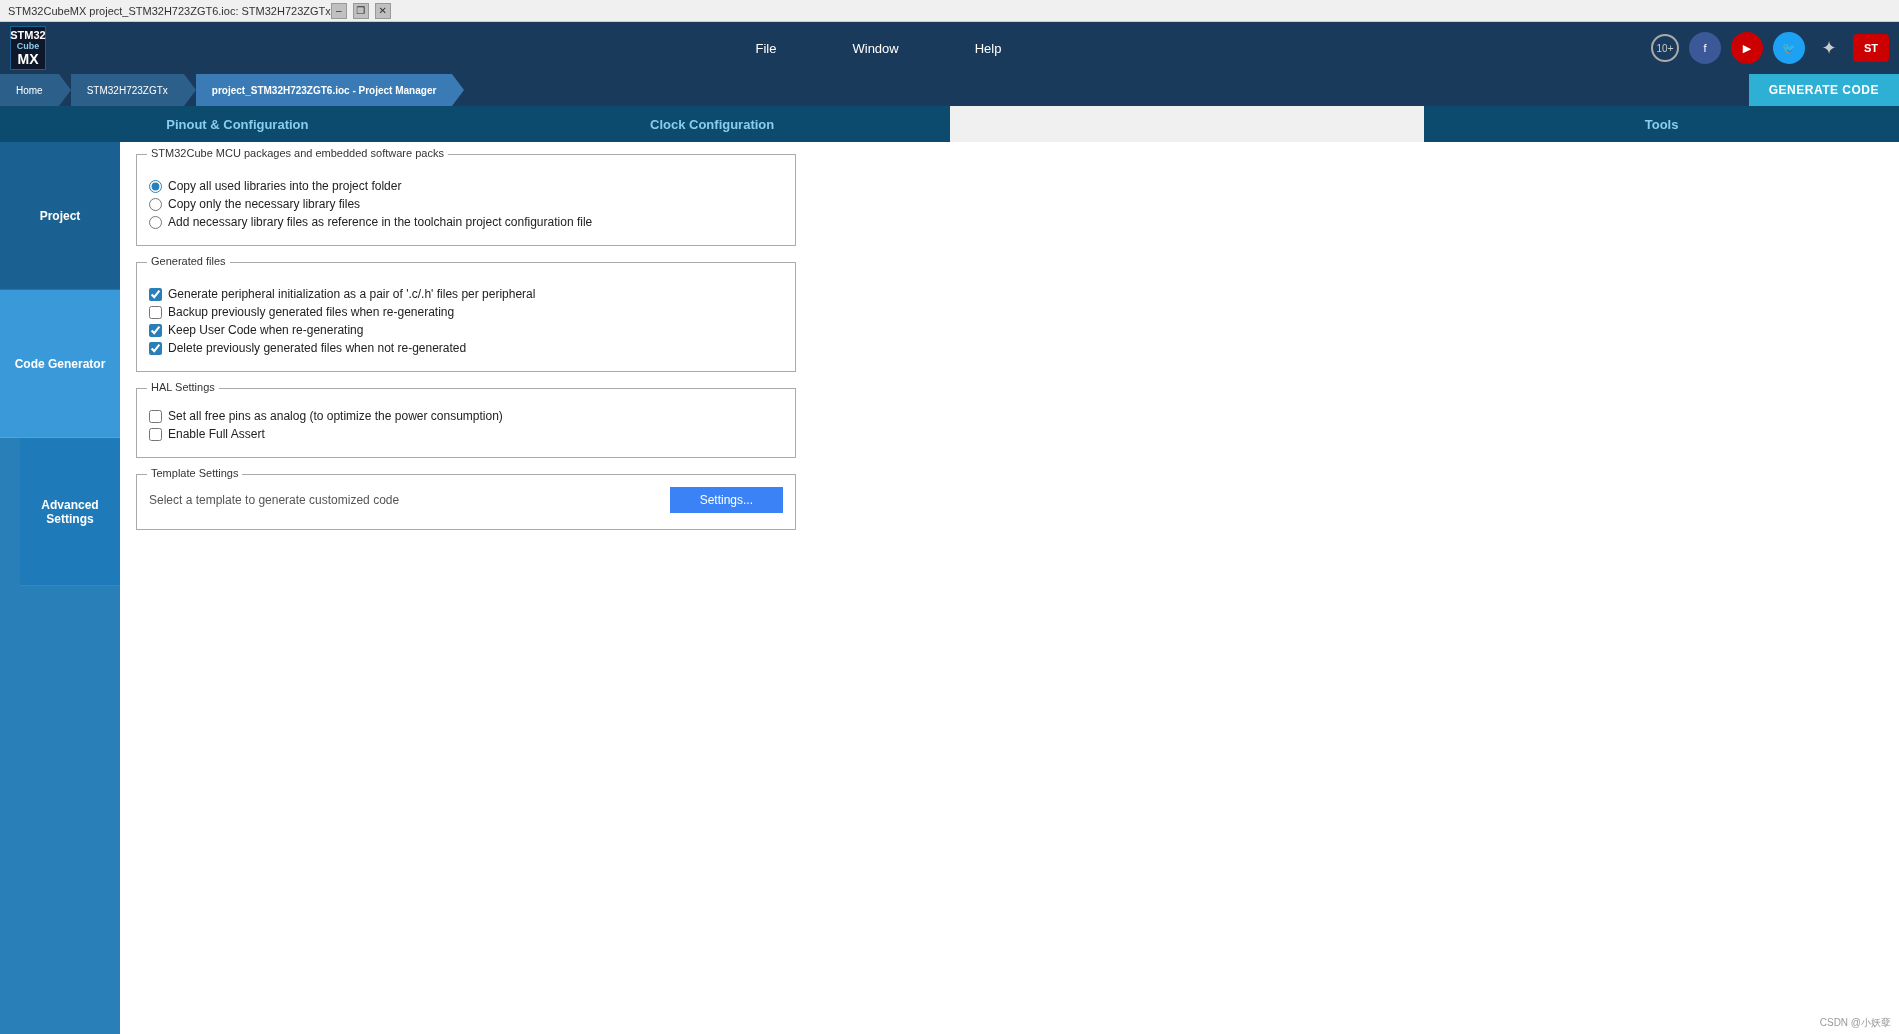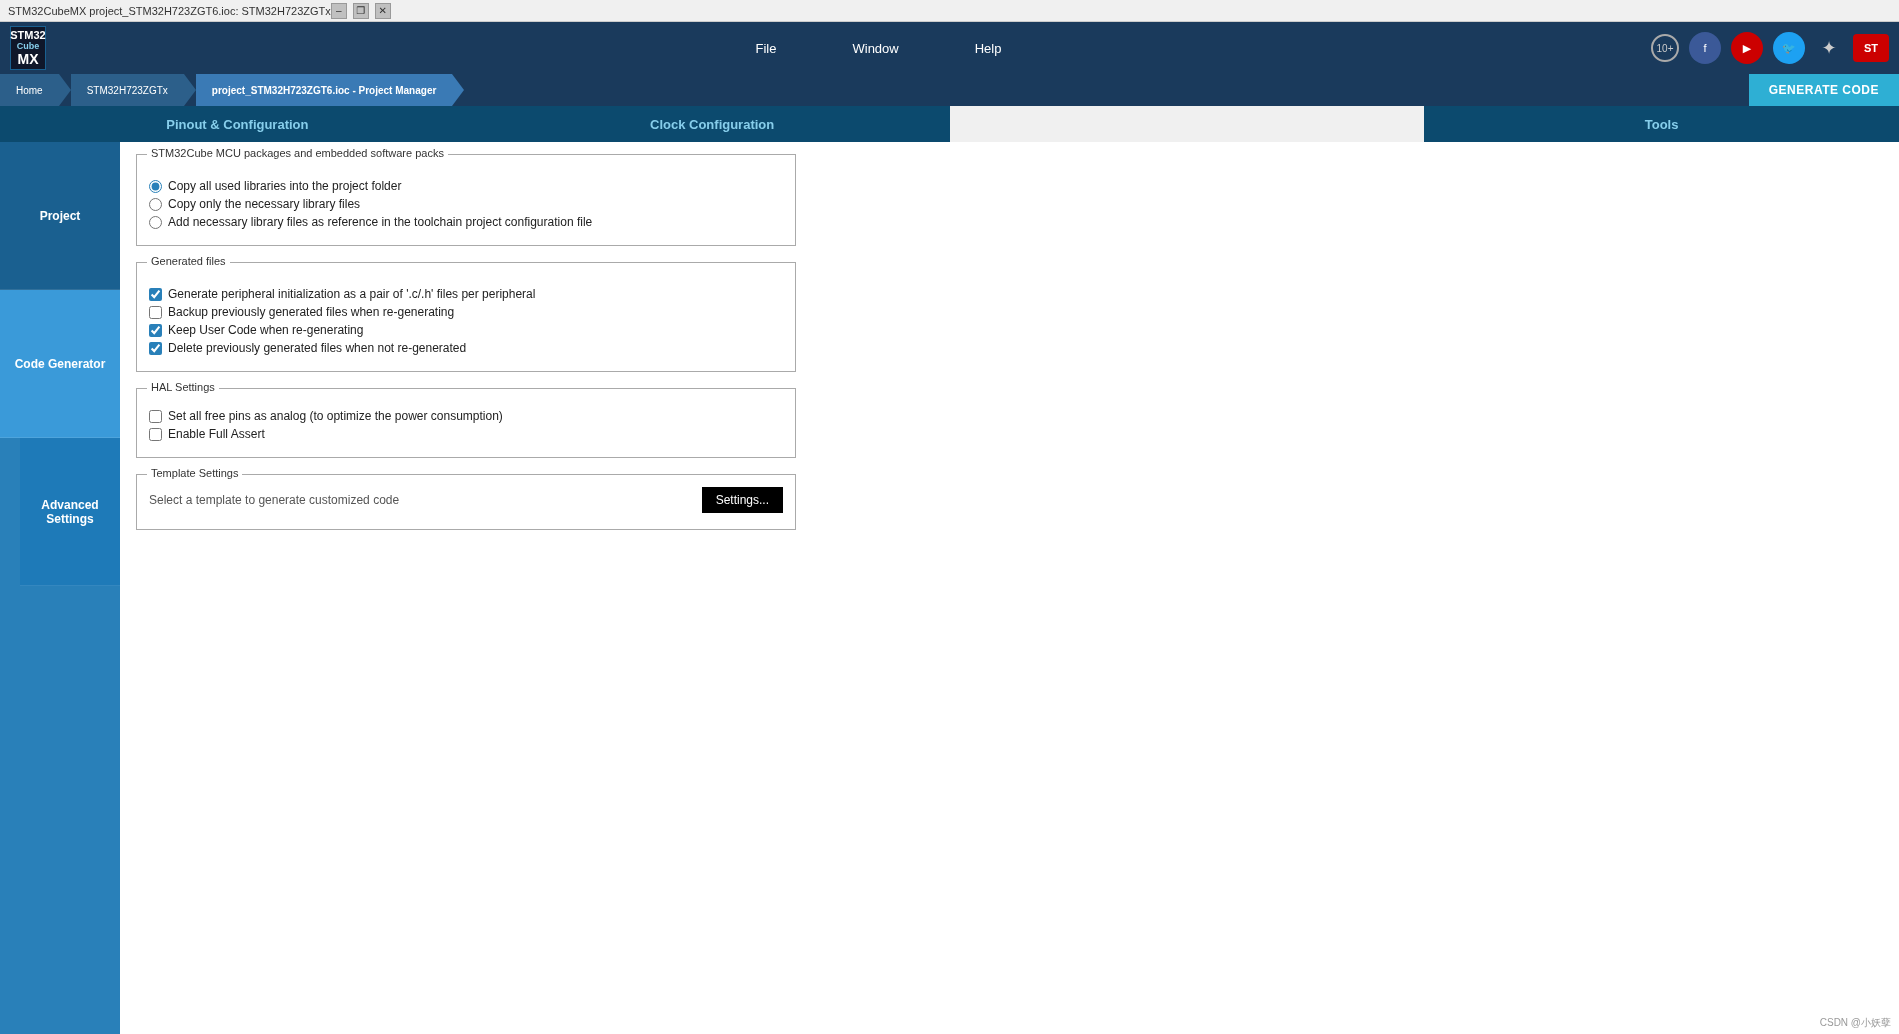--- a/index.html
+++ b/index.html
@@ -164,22 +164,22 @@
     }
     .radio-label, .checkbox-label {
       display: flex; align-items: center; gap: 6px;
       font-size: 12px; color: #222; margin: 4px 0; cursor: pointer;
     }
     .radio-label input, .checkbox-label input {
       accent-color: #2980b9; cursor: pointer;
     }
 
     .settings-btn {
-      background: #000000; color: white; border: none;
-      padding: 4px 14px; font-size: 12px; cursor: pointer;
+      background: #3b82f6; color: white; border: none;
+      padding: 4px 30px; font-size: 12px; cursor: pointer;
       height: 26px;
     }
     .template-row {
       display: flex; align-items: center; justify-content: space-between;
       padding: 4px 0;
     }
     .template-text { font-size: 12px; color: #555; }
 
     
     .bottom-watermark {

